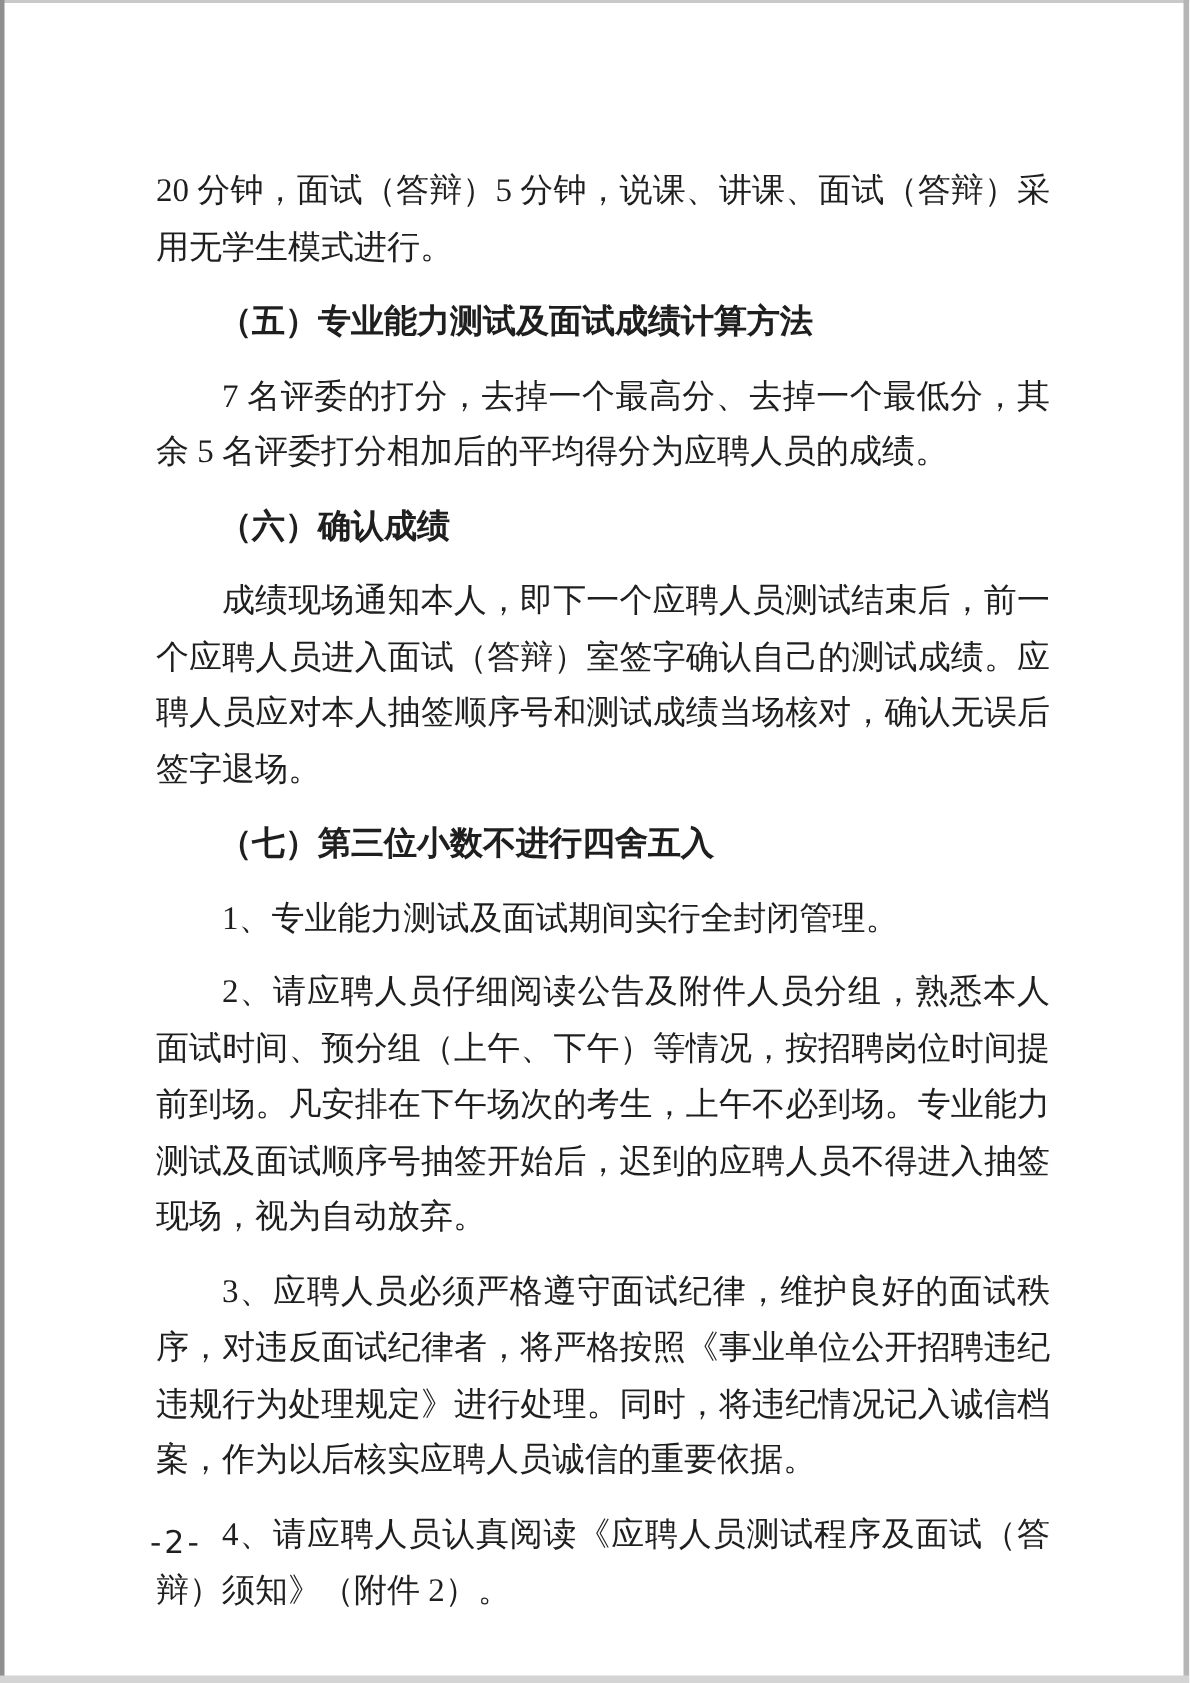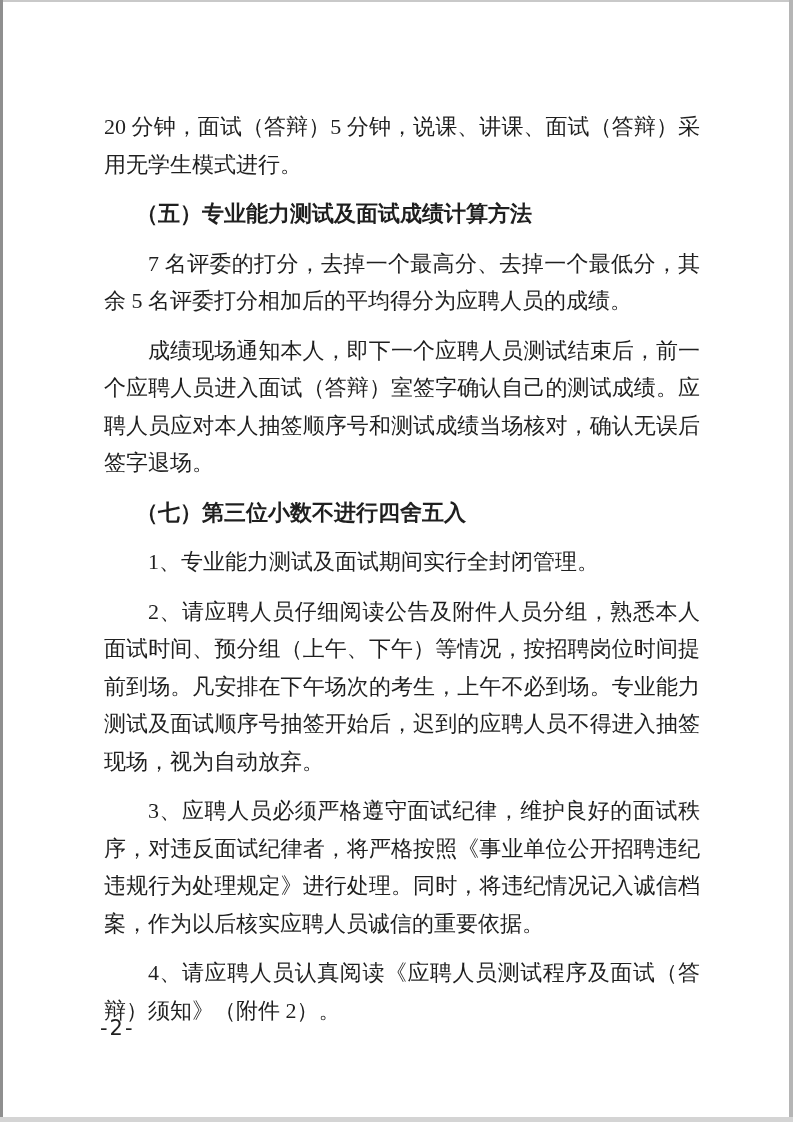--- a/index.html
+++ b/index.html
@@ -43,21 +43,21 @@
     text-justify: inter-character;
   }
   .para {
     margin: 12px;
     text-indent: 2em;
   }
   .para.no-indent {
     text-indent: 0;
   }
   .heading {
-    margin: 0;
+    margin: 10px;
     text-indent: 2em;
     font-weight: 700;
     font-family: "Liberation Sans", "DejaVu Sans", sans-serif;
     text-align: left;
   }
   .page-number {
     position: absolute;
     left: 100px;
     top: 1016px;
     font-size: 21px;
@@ -72,20 +72,21 @@
 <div class="page">
   <div class="edge-top"></div>
   <div class="edge-left"></div>
   <div class="edge-right"></div>
   <div class="edge-bottom"></div>
 
   <div class="content" id="doc-content">
       <div class="para no-indent">20 分钟，面试（答辩）5 分钟，说课、讲课、面试（答辩）采用无学生模式进行。</div>
       <div class="heading">（五）专业能力测试及面试成绩计算方法</div>
       <div class="para">7 名评委的打分，去掉一个最高分、去掉一个最低分，其余 5 名评委打分相加后的平均得分为应聘人员的成绩。</div>
+      <div class="heading">（六）确认成绩</div>
       <div class="para">成绩现场通知本人，即下一个应聘人员测试结束后，前一个应聘人员进入面试（答辩）室签字确认自己的测试成绩。应聘人员应对本人抽签顺序号和测试成绩当场核对，确认无误后签字退场。</div>
       <div class="heading">（七）第三位小数不进行四舍五入</div>
       <div class="para">1、专业能力测试及面试期间实行全封闭管理。</div>
       <div class="para">2、请应聘人员仔细阅读公告及附件人员分组，熟悉本人面试时间、预分组（上午、下午）等情况，按招聘岗位时间提前到场。凡安排在下午场次的考生，上午不必到场。专业能力测试及面试顺序号抽签开始后，迟到的应聘人员不得进入抽签现场，视为自动放弃。</div>
       <div class="para">3、应聘人员必须严格遵守面试纪律，维护良好的面试秩序，对违反面试纪律者，将严格按照《事业单位公开招聘违纪违规行为处理规定》进行处理。同时，将违纪情况记入诚信档案，作为以后核实应聘人员诚信的重要依据。</div>
       <div class="para">4、请应聘人员认真阅读《应聘人员测试程序及面试（答辩）须知》（附件 2）。</div>
     </div>
 
   <div class="page-number">-2-</div>
 </div>

